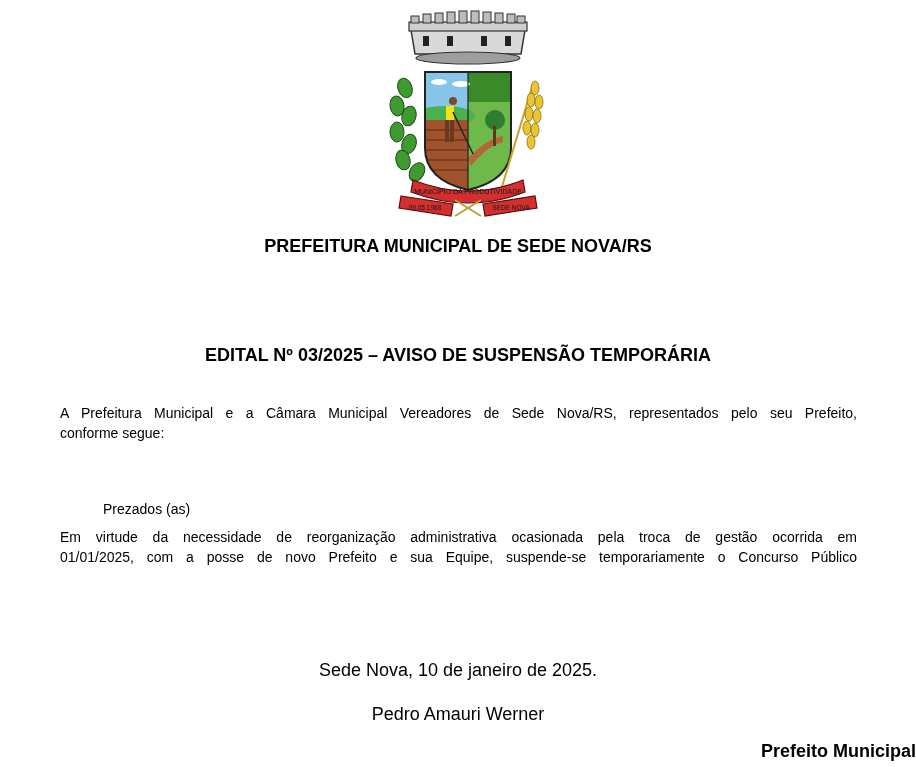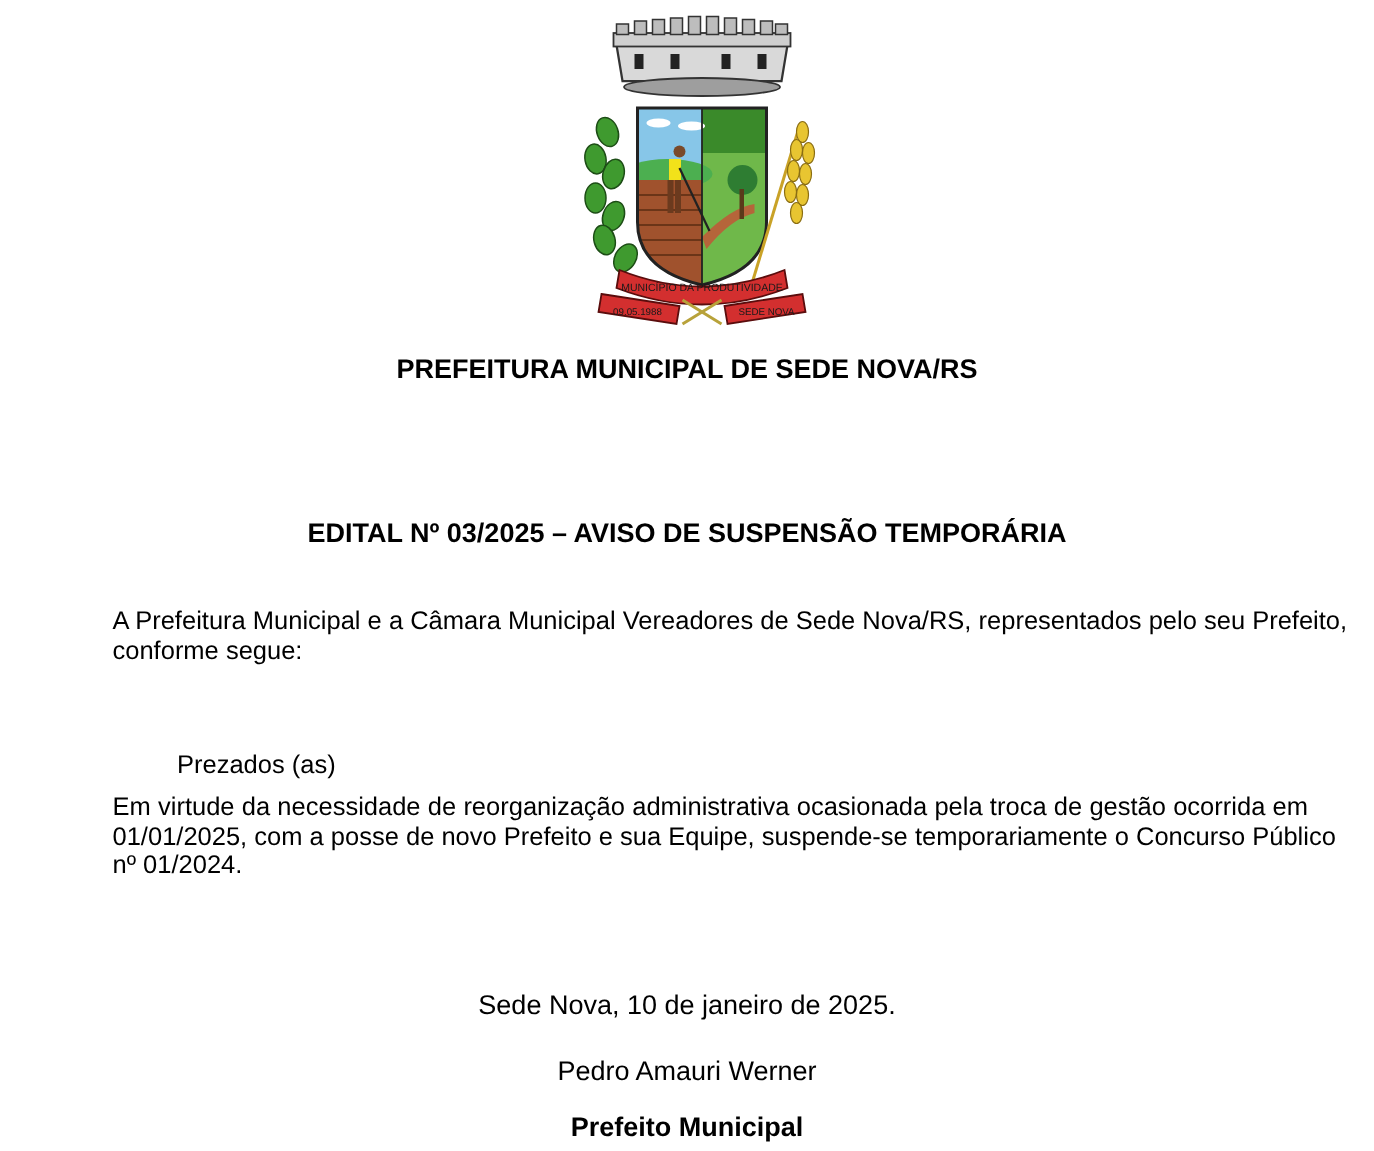--- a/index.html
+++ b/index.html
@@ -32,23 +32,23 @@
       position: absolute;
       left: 0;
       width: 916px;
       text-align: center;
       font-size: 18px;
       white-space: nowrap;
     }
     .bold { font-weight: bold; }
     .para {
       position: absolute;
-      left: 75px;
+      left: 60px;
       width: 797px;
-      font-size: 17px;
+      font-size: 14px;
       line-height: 19.5px;
       text-align: justify;
     }
     .para .line {
       display: block;
       white-space: nowrap;
       text-align: justify;
       text-align-last: justify;
     }
     .para .line.last {
@@ -163,20 +163,19 @@
     <span class="line last">conforme segue:</span>
   </div>
 
   <div class="para" style="top:500px;margin-left:43px;">
     <span class="line last">Prezados (as)</span>
   </div>
 
   <div class="para" style="top:528px;">
     <span class="line">Em virtude da necessidade de reorganização administrativa ocasionada pela troca de gestão ocorrida em</span>
     <span class="line">01/01/2025, com a posse de novo Prefeito e sua Equipe, suspende-se temporariamente o Concurso Público</span>
-    <span class="line last">nº 01/2024.</span>
   </div>
 
   <div class="center-line" style="top:660px;">Sede Nova, 10 de janeiro de 2025.</div>
   <div class="center-line" style="top:704px;text-align:center;">Pedro Amauri Werner</div>
-  <div class="center-line bold" style="top:741px;">Prefeito Municipal</div>
+  <div class="center-line bold" style="top:741px;text-align:right;">Prefeito Municipal</div>
 
 </div>
 
 </body></html>

